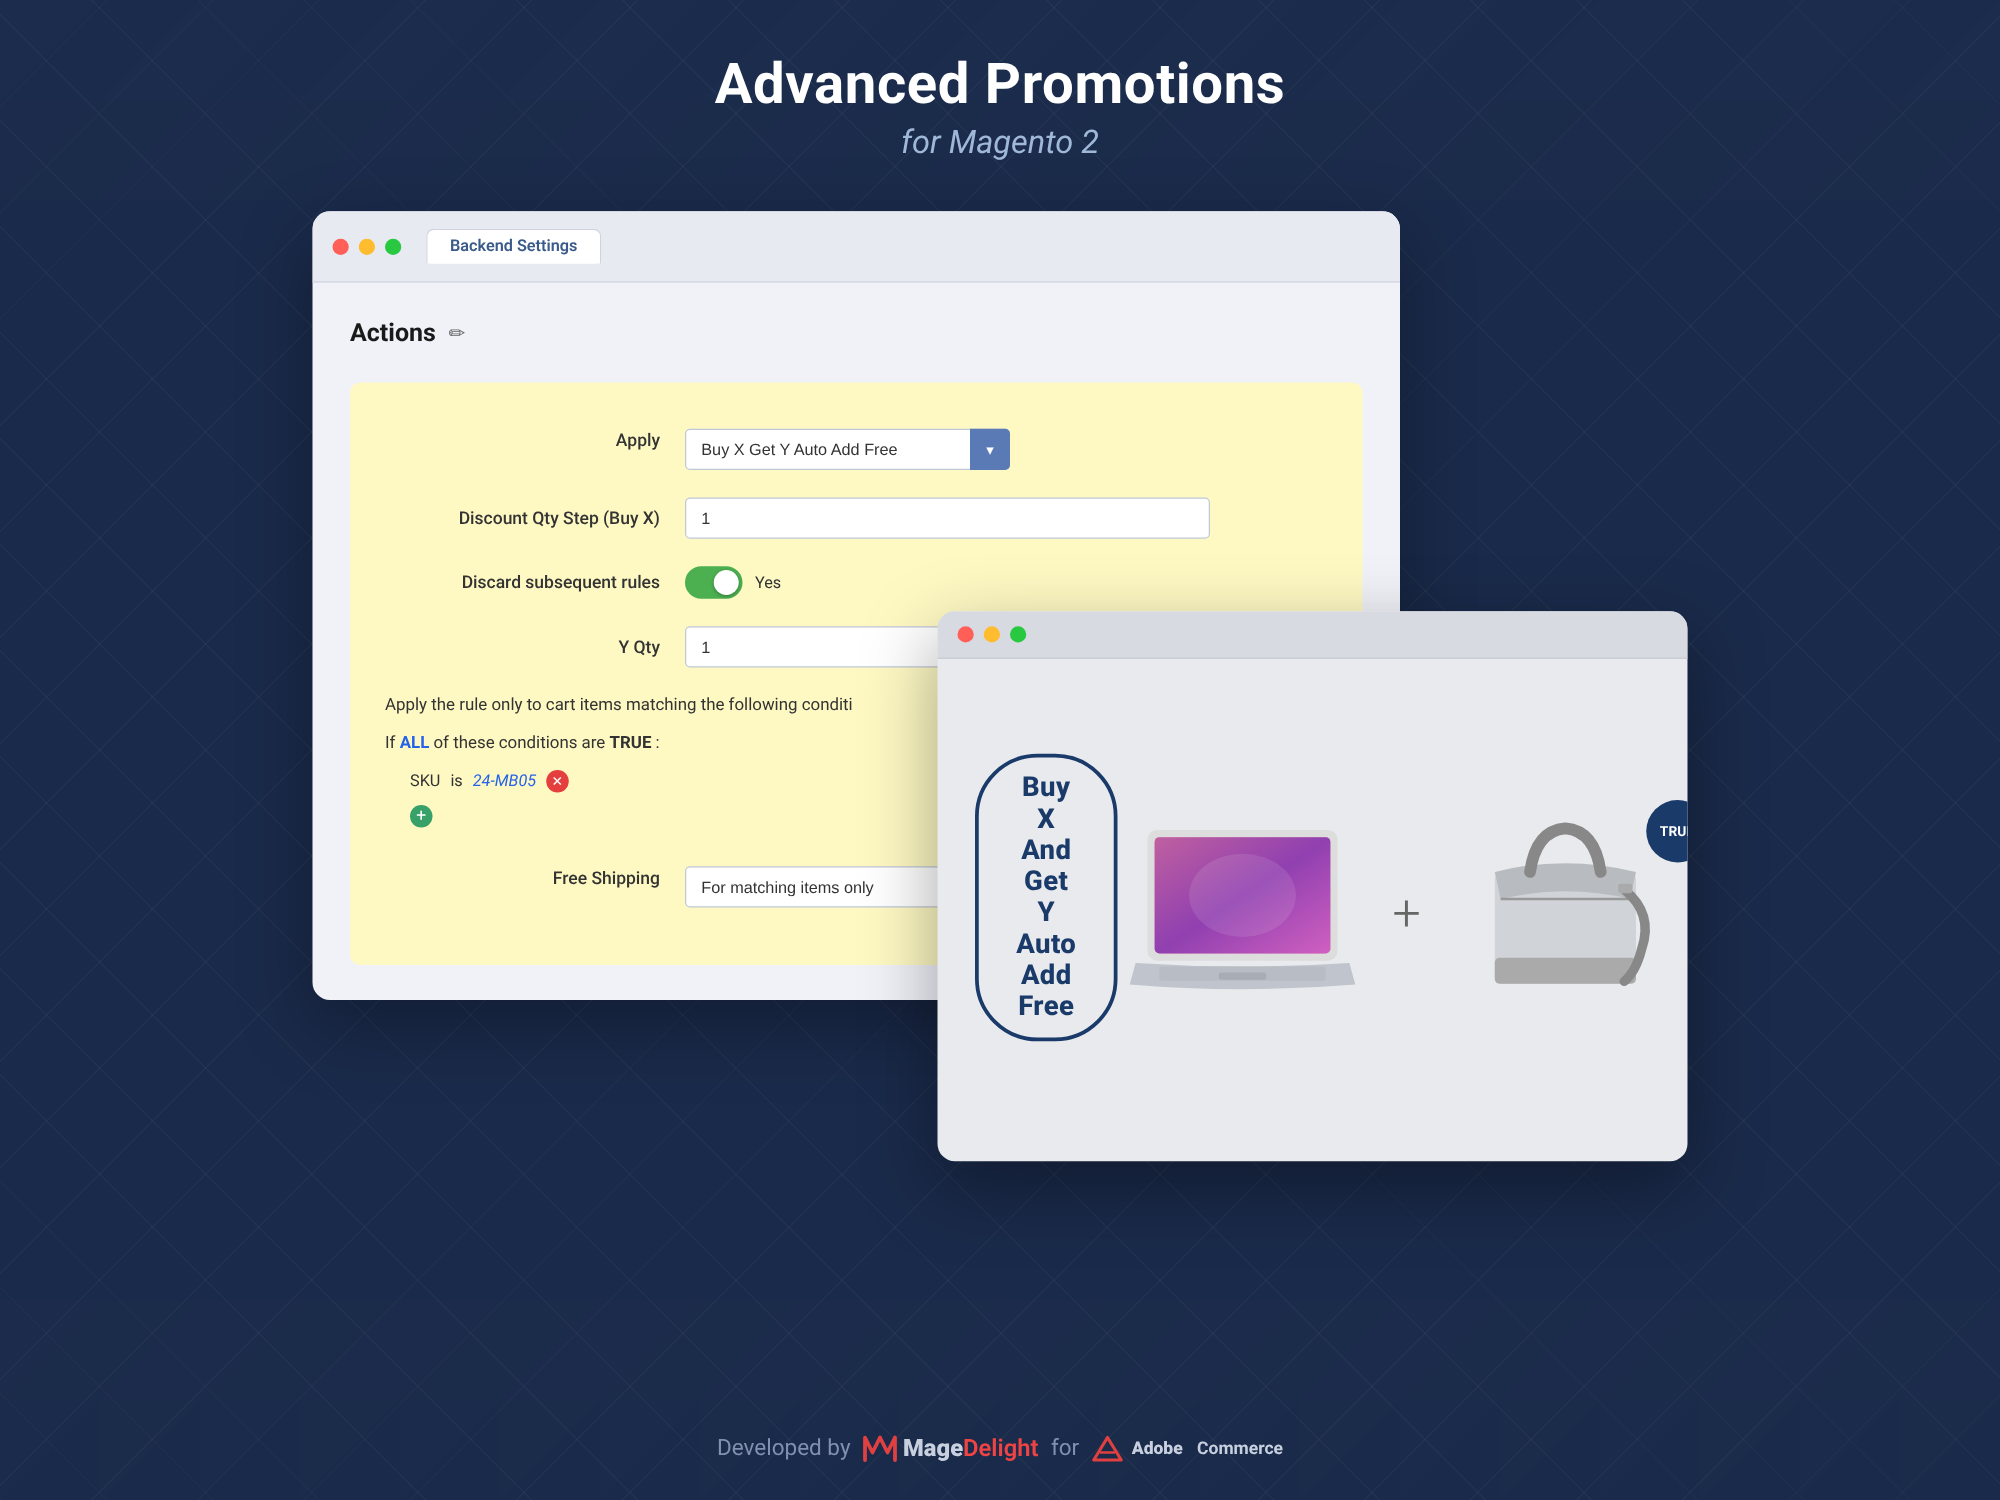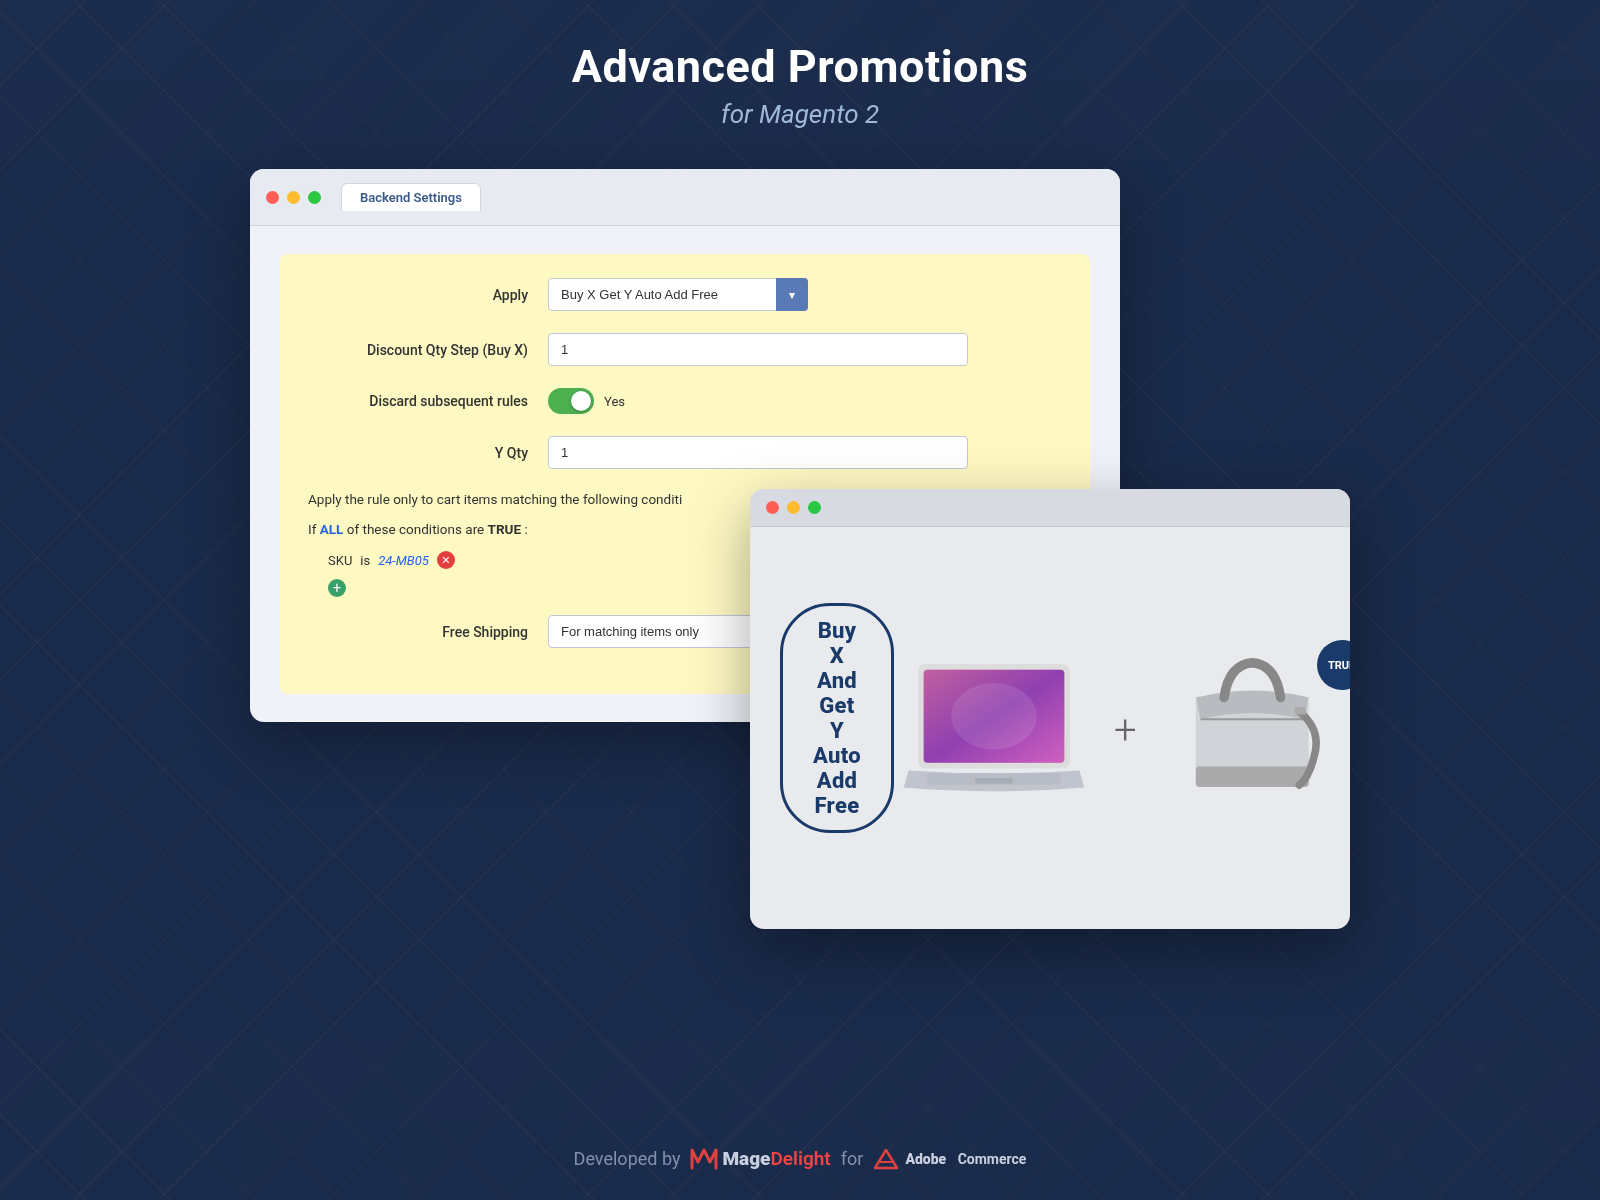--- a/index.html
+++ b/index.html
@@ -152,20 +152,21 @@
 
     .form-control {
       flex: 1;
       max-width: 320px;
     }
 
     .select-wrapper {
       position: relative;
       display: inline-flex;
       align-items: center;
+      margin-top: 13px;
     }
 
     .form-select {
       appearance: none;
       background: white;
       border: 1px solid #c0c8d8;
       border-radius: 4px;
       padding: 8px 36px 8px 12px;
       font-size: 13px;
       color: #333;
@@ -591,20 +592,24 @@
 
       <div class="window-titlebar">
         <div class="traffic-light tl-red"></div>
         <div class="traffic-light tl-yellow"></div>
         <div class="traffic-light tl-green"></div>
         <div class="window-tab">Backend Settings</div>
       </div>
 
       <div class="window-content">
 
+        <div class="section-header">
+          <span class="section-title">Actions</span>
+          <span class="edit-icon">✏</span>
+        </div>
 
         <div style="background: #fef9c3; border-radius: 8px; padding: 24px 28px;">
 
           <div class="form-row">
             <label class="form-label">Apply</label>
             <div class="form-control">
               <div class="select-wrapper">
                 <select class="form-select"><option>Buy X Get Y Auto Add Free</option><option>Percent of product price discount</option><option>Fixed amount discount</option><option>Fixed amount discount for whole cart</option></select>
                 <div class="select-arrow">▾</div>
               </div>

